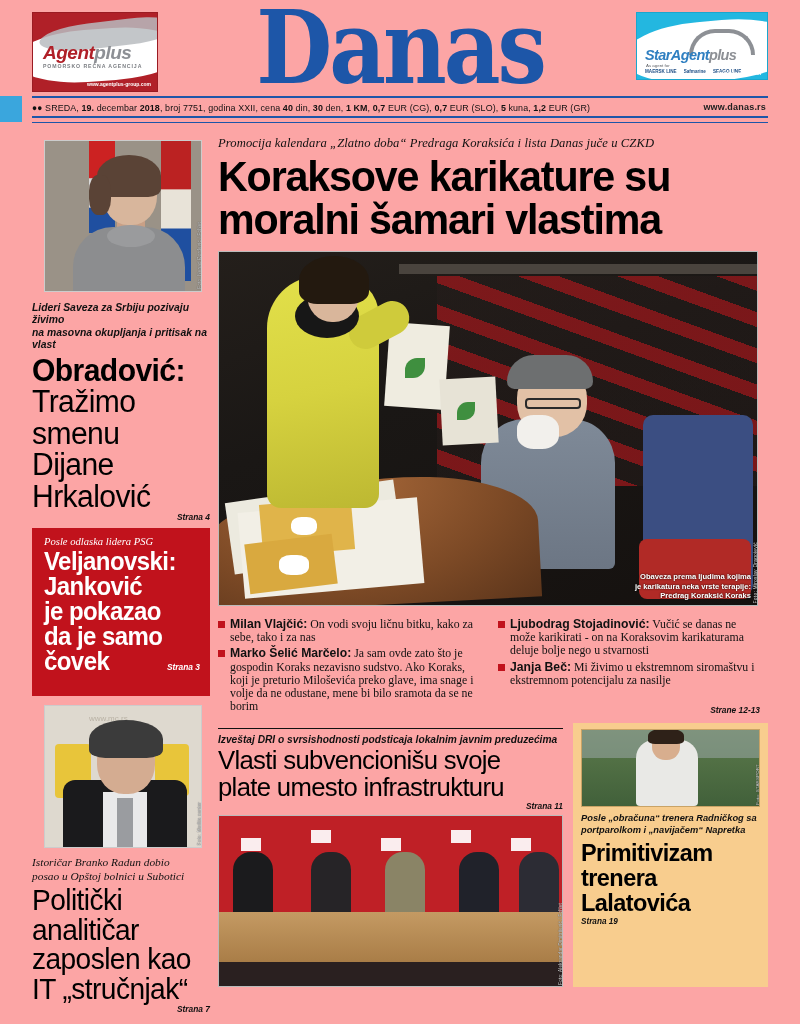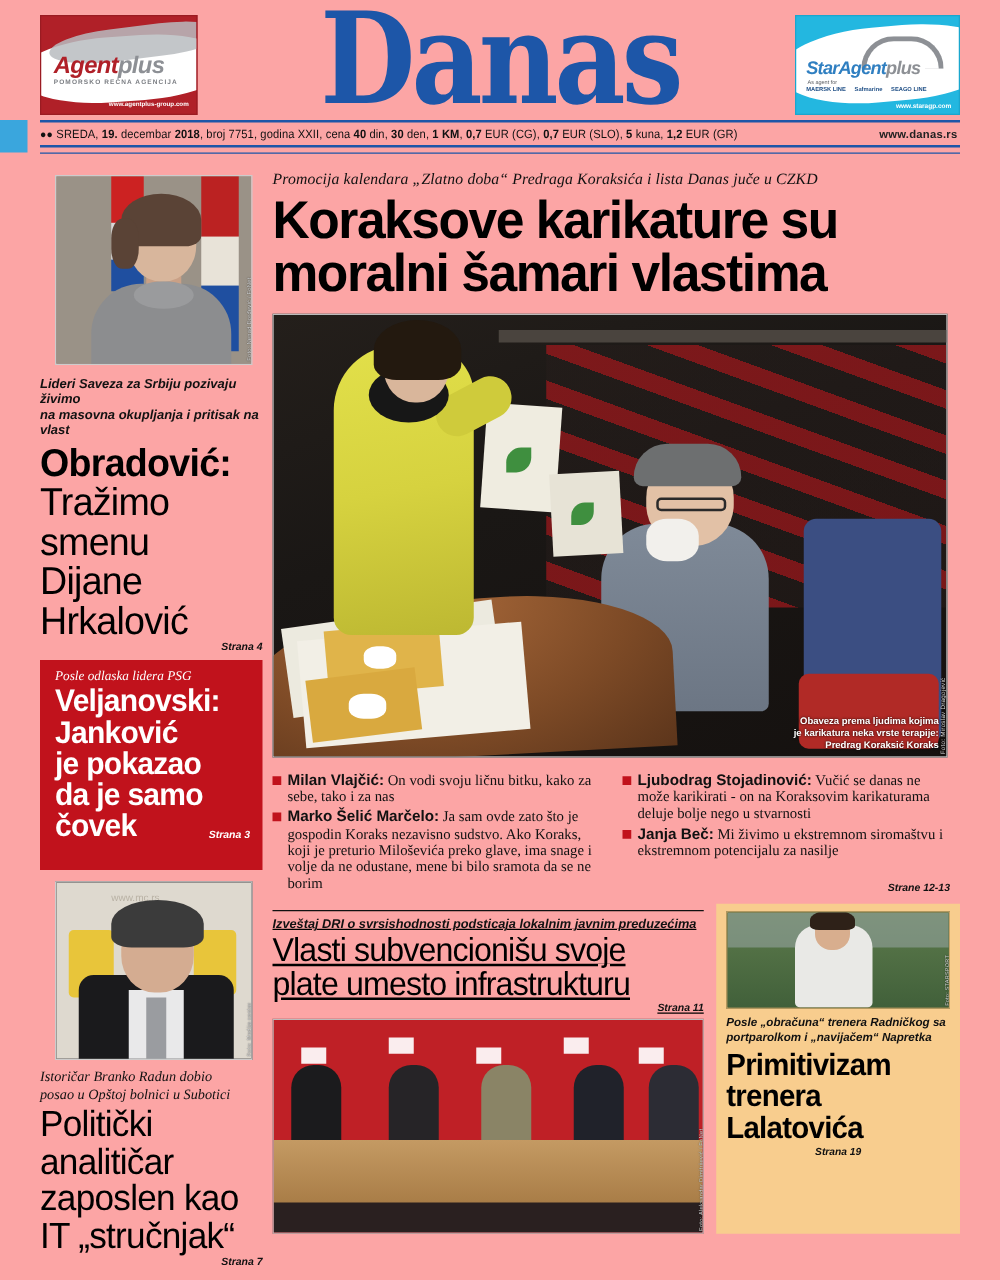--- a/index.html
+++ b/index.html
@@ -48,21 +48,21 @@
     display:flex; align-items:center; justify-content:center;
   }
   .nameplate .word {
     font-family:"DejaVu Serif", serif;
     font-weight:bold; font-size:86px; color:#1d56a8;
     letter-spacing:-3px; line-height:.9;
     transform:scaleY(1.18) scaleX(1.02);
   }
 
   .ad-right {
-    position:absolute; right:32px; top:12px; width:132px; height:80px;
+    position:absolute; right:32px; top:12px; width:132px; height:68px;
     background:#23b7e0; border:1px solid #1aa6cd; overflow:hidden;
   }
   .ad-right .sw {
     position:absolute; left:-14px; top:8px; width:178px; height:60px;
     background:#ffffff; border-radius:50%/58%; transform:rotate(-5deg);
   }
   .ad-right .arc {
     position:absolute; left:52px; top:16px; width:66px; height:26px;
     border:4px solid #8d9095; border-bottom:none;
     border-radius:40px 40px 0 0; z-index:3;
@@ -259,21 +259,21 @@
   .bullet .nm {
     font-family:"Liberation Sans Narrow","Liberation Sans",sans-serif;
     font-weight:bold; font-size:12.2px;
   }
   .strana-b { font-style:italic; font-weight:bold; font-size:8.4px; color:#111; text-align:right; margin-top:18px; }
 
   .rule-thin { height:1px; background:#111; margin-top:5px; }
 
   
   .bottom { display:flex; gap:10px; margin-top:7px; }
-  .bot-left { width:345px;text-decoration:underline; }
+  .bot-left { width:345px; }
   .bot-kick {
     font-family:"Liberation Sans Narrow","Liberation Sans",sans-serif;
     font-style:italic; font-weight:bold; font-size:10.2px; color:#111;
   }
   .bot-head {
     font-family:"Liberation Sans Narrow","Liberation Sans",sans-serif;
     font-size:26.5px; line-height:27px; color:#000; letter-spacing:-.7px; margin-top:2px;
     transform:scaleX(.97); transform-origin:left top;
   }
   .ph-press { width:345px; height:172px; margin-top:4px; border:1px solid #bbb; background:#b81f24; position:relative; overflow:hidden;}
@@ -297,21 +297,21 @@
   .o-kick {
     font-family:"Liberation Sans Narrow","Liberation Sans",sans-serif;
     font-style:italic; font-weight:bold; font-size:9.3px; line-height:11.4px;
     color:#111; margin-top:6px;
   }
   .o-head {
     font-family:"Liberation Sans Narrow","Liberation Sans",sans-serif;
     font-weight:bold; font-size:24.5px; line-height:25px; letter-spacing:-.6px;
     color:#000; margin-top:4px; transform:scaleX(.96); transform-origin:left top;
   }
-  .o-strana { font-style:italic; font-weight:bold; font-size:8.2px; text-align:center; color:#111; margin-top:2px; }
+  .o-strana { font-style:italic; font-weight:bold; font-size:8.2px; text-align:left; color:#111; margin-top:2px; }
 </style>
 </head>
 <body>
 
 <div class="page">
 
   <div class="masthead">
 
     <div class="ad-left">
       <div class="swoosh"></div>

